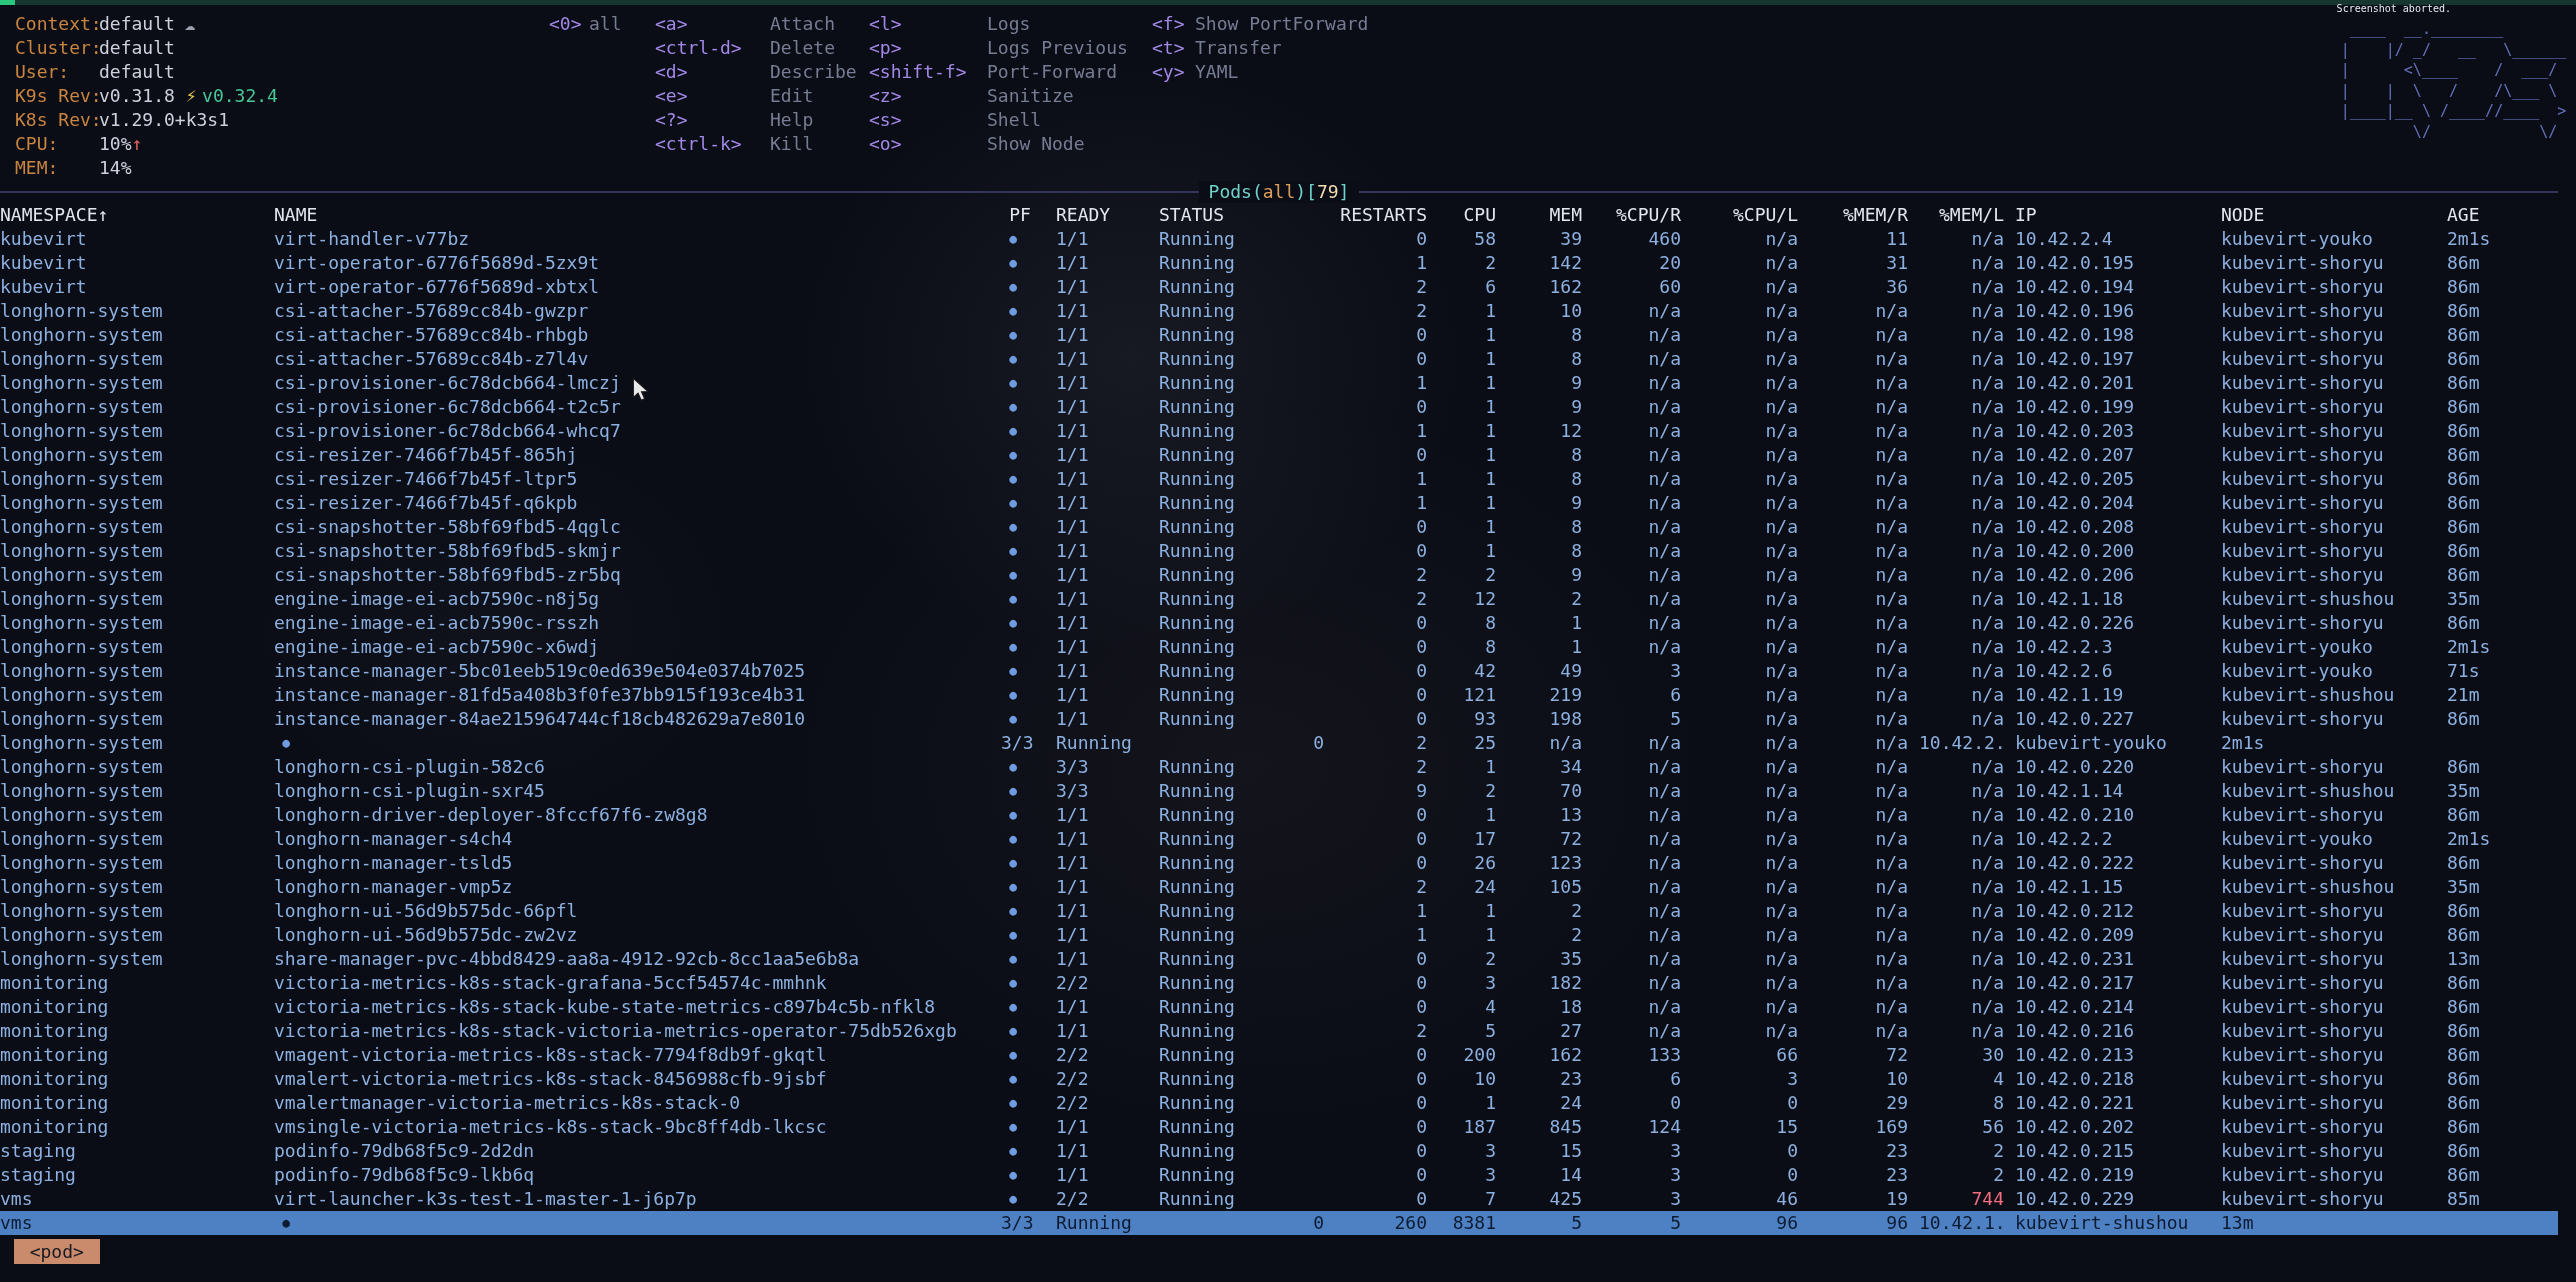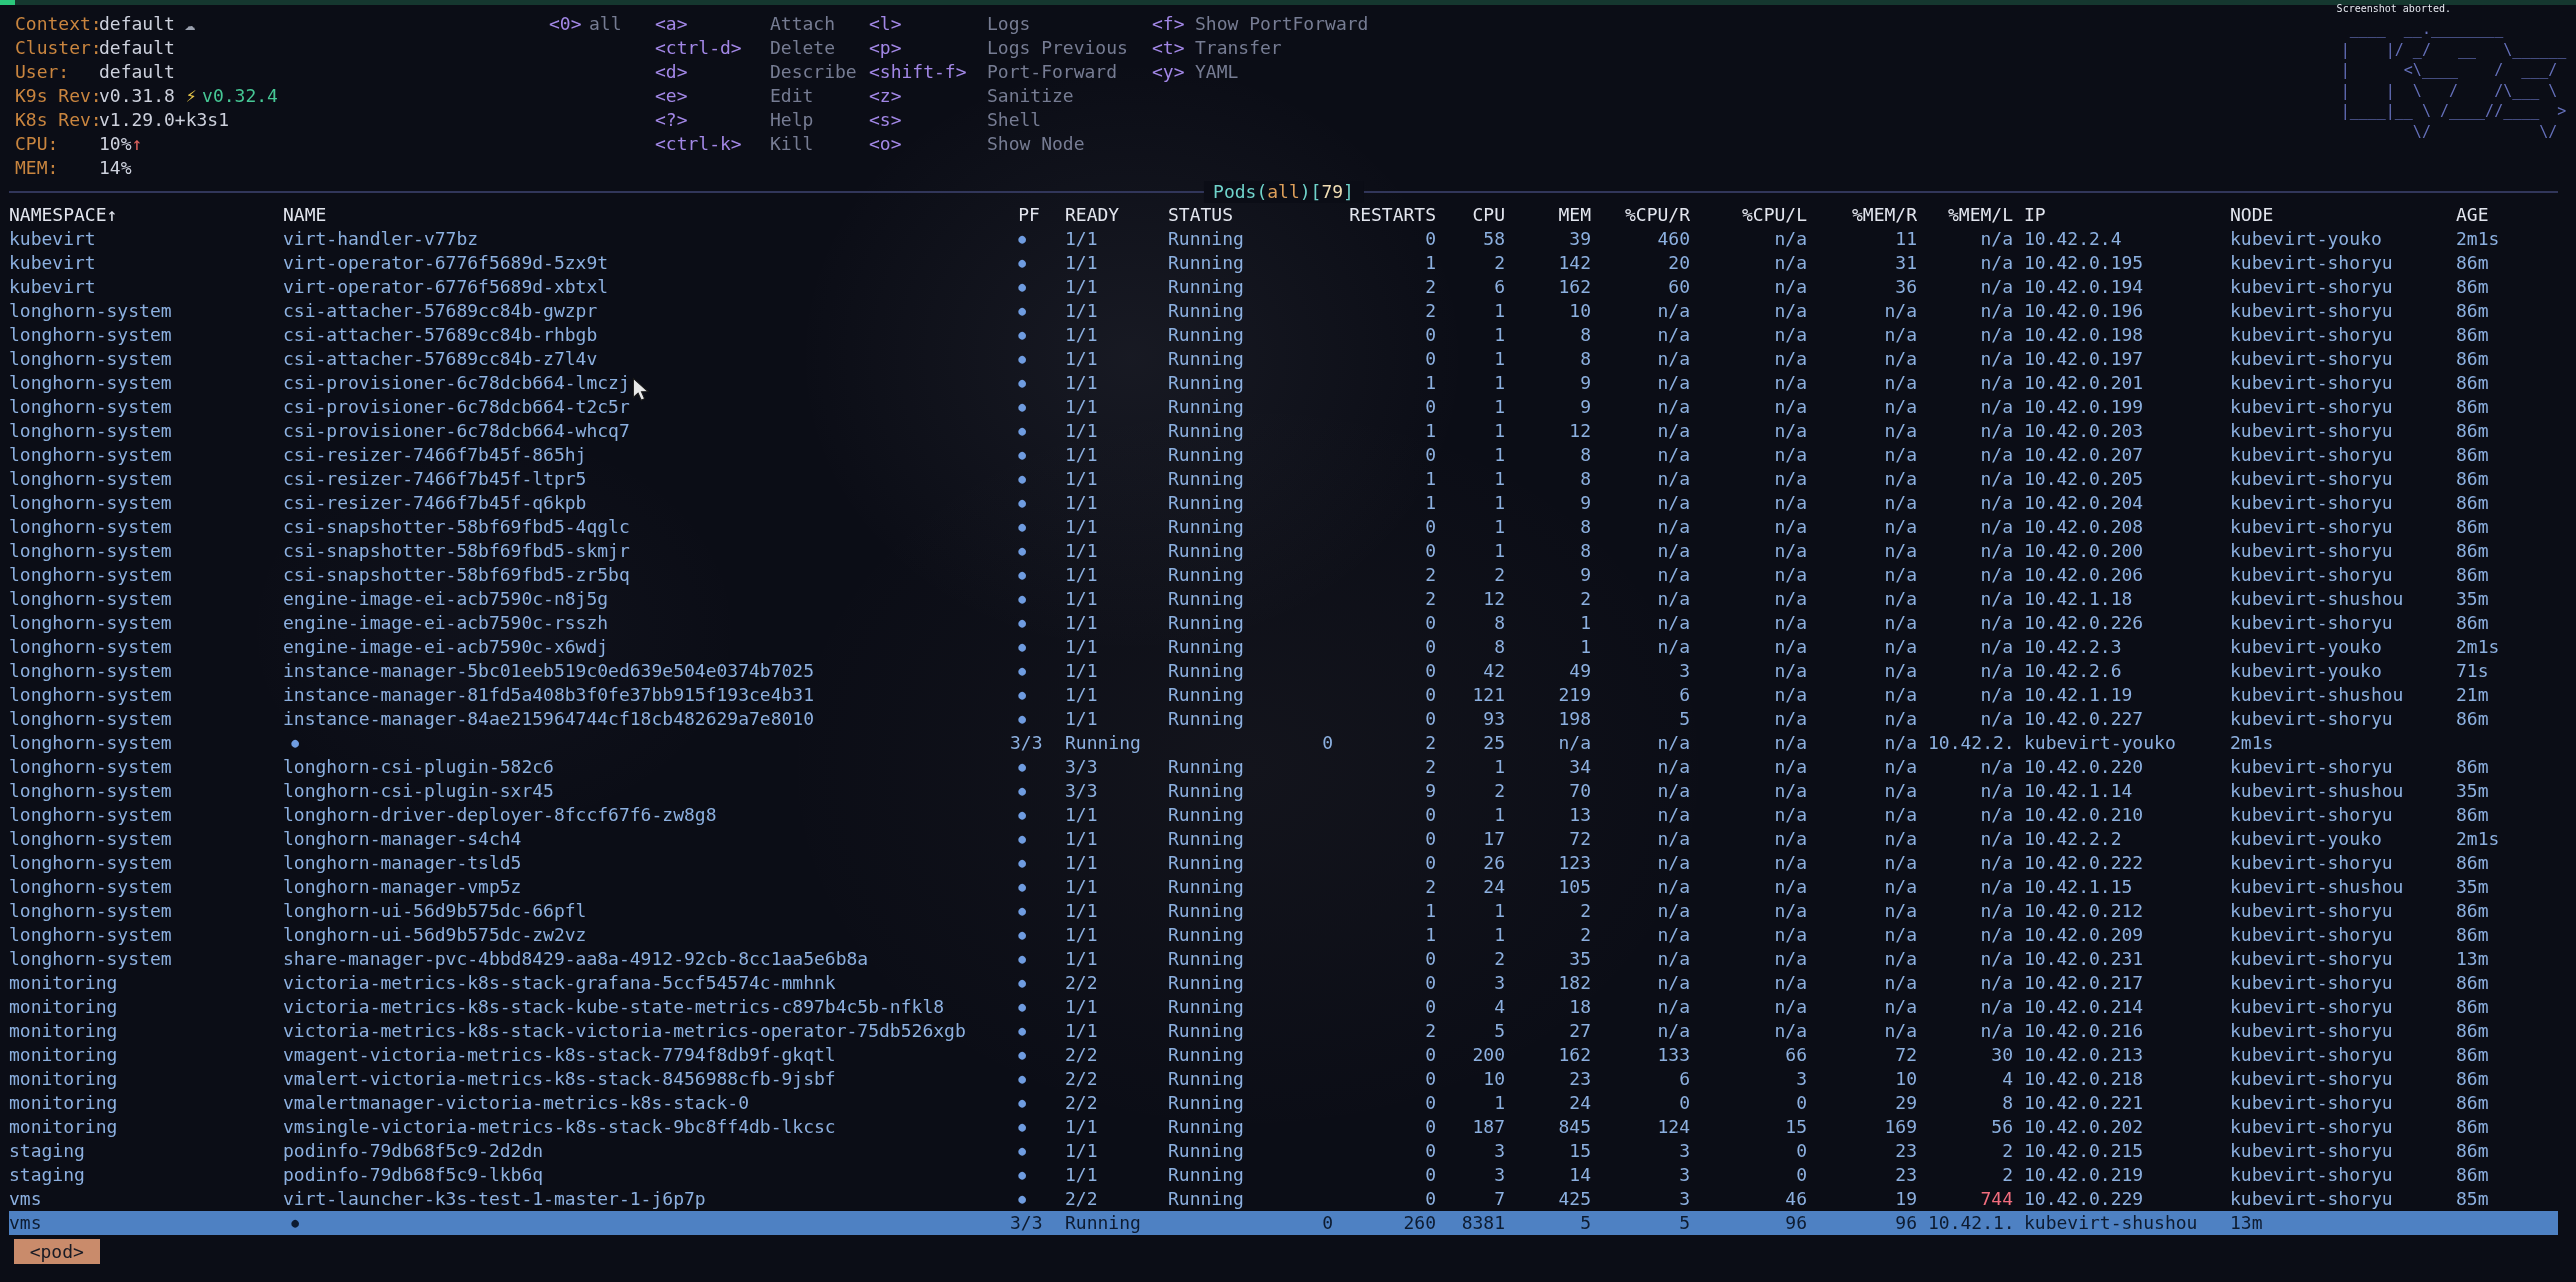--- a/index.html
+++ b/index.html
@@ -40,21 +40,21 @@
   .hk-1 .hk-key { width:115px; }
   .hk-2 .hk-key { width:118px; }
   .hk-3 .hk-key { width:43px; }
   .hk-label { color:var(--hotkey-desc,#767c93); }
 
   .notice { position:absolute; top:2.7px; right:125px; font-size:10px; color:var(--notice,#e6e9f0); }
   .logo { position:absolute; top:19px; right:9.6px; font-size:15px; line-height:20.6px;
           color:var(--logo,#6570bb); white-space:pre; }
 
   
-  .table-wrap { position:absolute; top:181px; left:0; right:0; padding:0 18px 0 9px; }
+  .table-wrap { position:absolute; top:181px; left:0; right:0; padding:0 18px 0 0; }
   .table-title { position:relative; height:22px; }
   .table-title::before { content:""; position:absolute; left:0; right:0; top:10.3px; height:1.4px;
                          background:var(--rule,#31365a); }
   .title-text { position:absolute; left:50%; transform:translateX(-50%); top:0;
                 background:var(--bg,#0b0d16); padding:0 9.6px; font-size:18px; line-height:22px; white-space:nowrap; }
   .t-aqua { color:var(--title-fg,#6fd3cb); }
   .t-orange { color:var(--title-highlight,#dd9f5a); }
   .t-count { color:var(--title-count,#f0ddb4); }
 
   .grid { display:grid;

